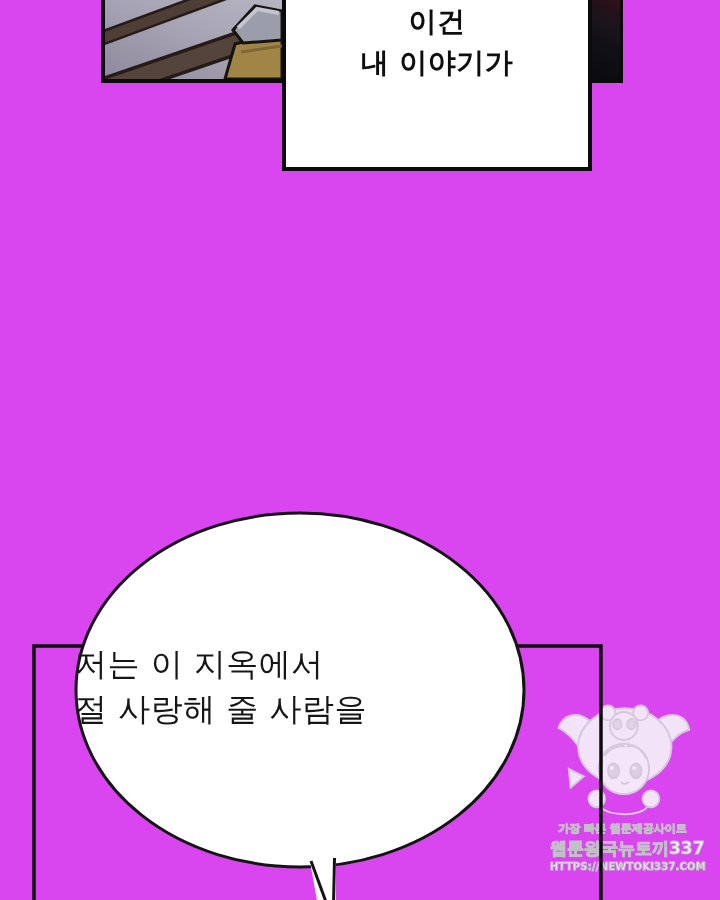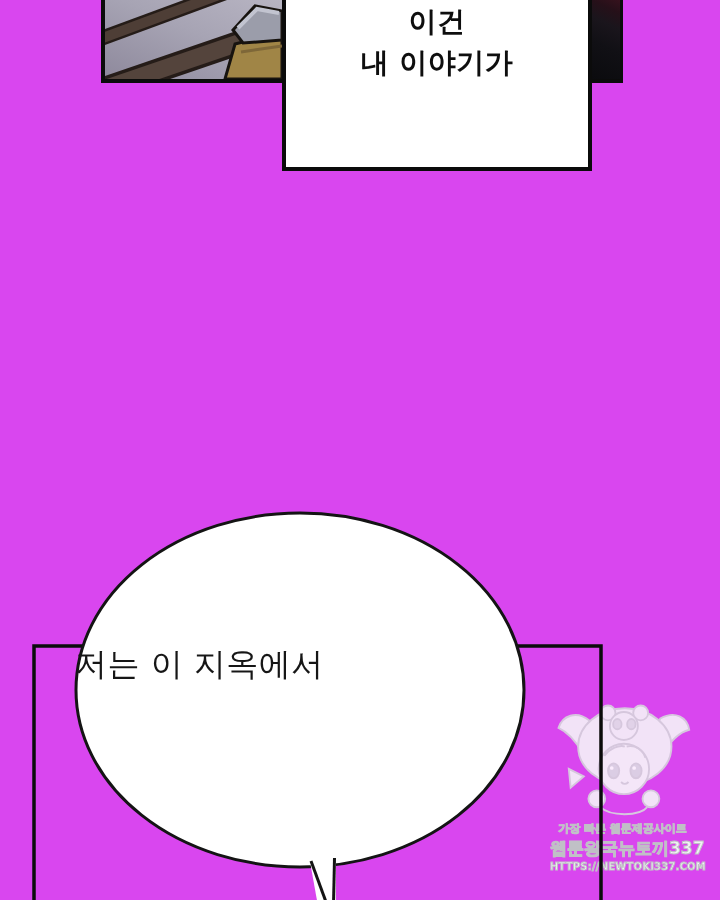--- a/index.html
+++ b/index.html
@@ -119,15 +119,16 @@
     <ellipse cx="300" cy="690" rx="224" ry="177" fill="#ffffff" stroke="#141414" stroke-width="3"></ellipse>
     <g>
       <polygon points="309,856 336,856 336,906 318,906" fill="#ffffff" stroke="none"></polygon>
       <path d="M311,861 L327.5,906" fill="none" stroke="#141414" stroke-width="3"></path>
       <path d="M334.5,858 L333.5,906" fill="none" stroke="#141414" stroke-width="3"></path>
     </g>
   </svg>
 
   <div class="bubble-text">
     <span class="bubble-line">저는 이 지옥에서</span>
+    <span class="bubble-line">절 사랑해 줄 사람을</span>
   </div>
 
 </div>
 
 </body></html>

